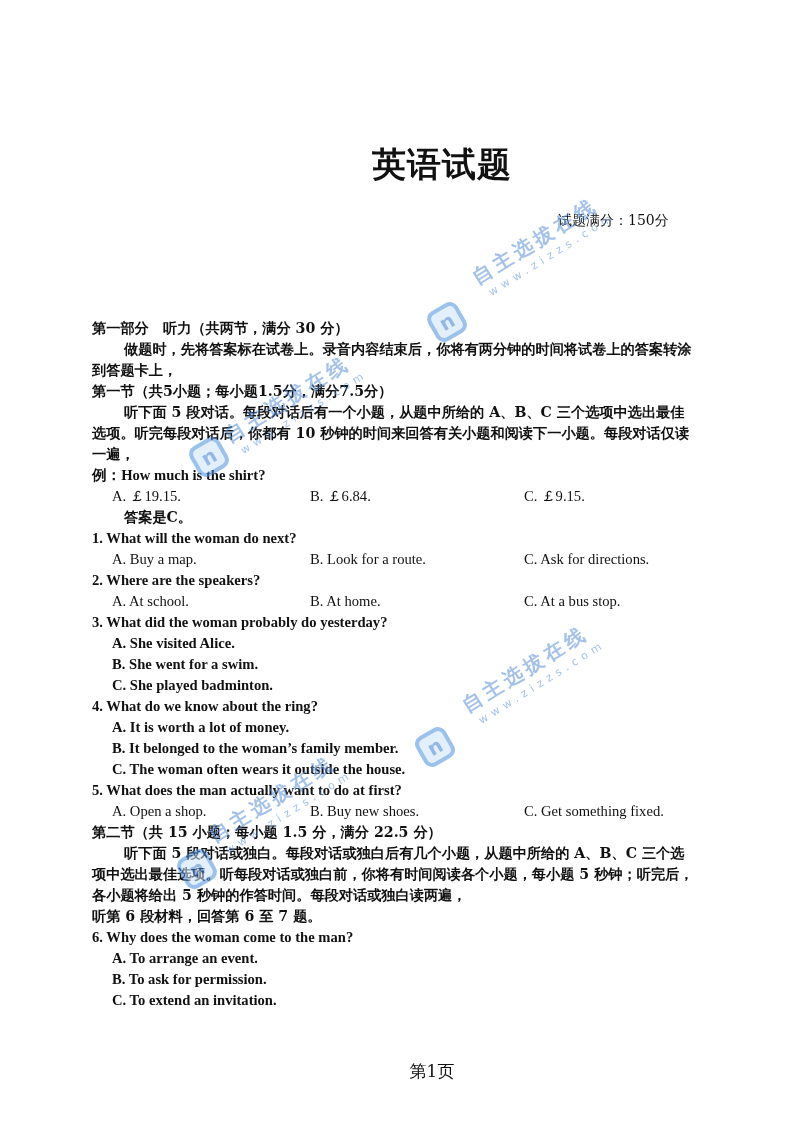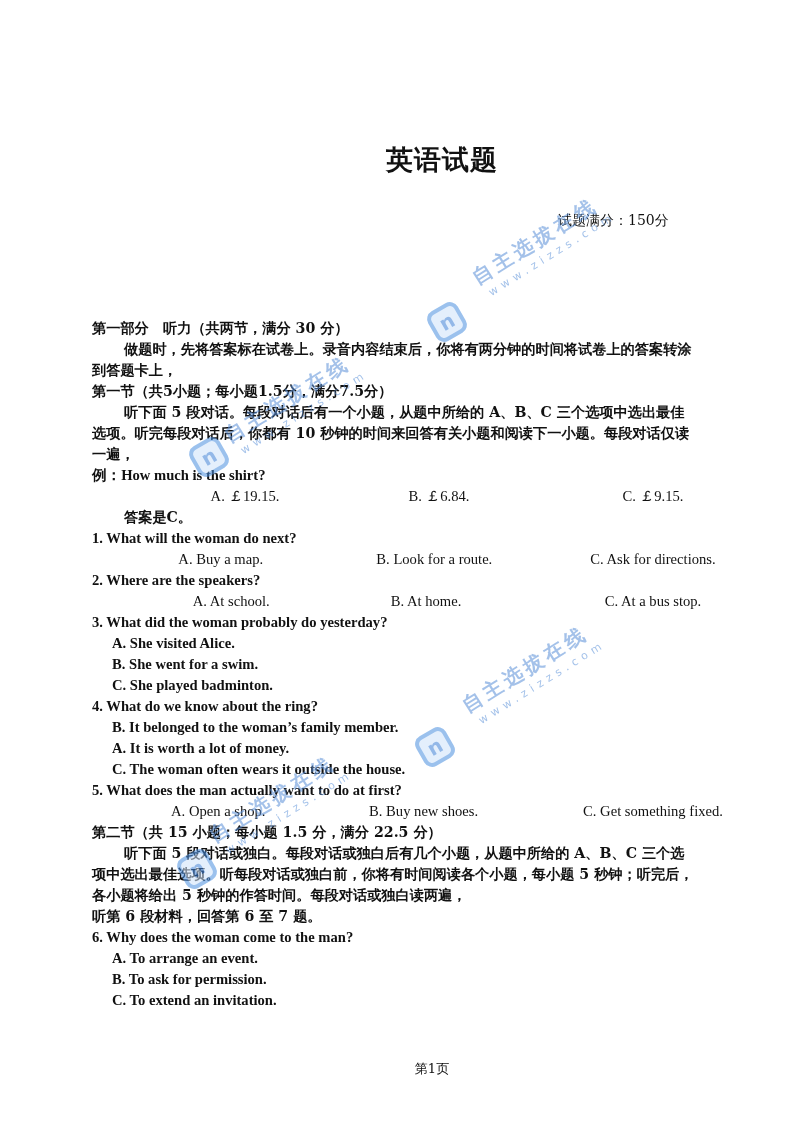--- a/index.html
+++ b/index.html
@@ -4,42 +4,42 @@
   <style>
     html, body { margin: 0; padding: 0; background: #ffffff; }
     body {
       width: 794px; height: 1123px; position: relative; overflow: hidden;
       font-family: "Liberation Serif", "DejaVu Serif", serif;
       color: #111;
     }
     .title {
       position: absolute; left: 0; width: 794px; top: 142px;
       text-align: center; font-family: "DejaVu Sans", sans-serif;
-      font-weight: bold; font-size: 27px; letter-spacing: 1px; padding-left: 90px; box-sizing: border-box;
+      font-weight: bold; font-size: 34px; letter-spacing: 1px; padding-left: 90px; box-sizing: border-box;
     }
     .score-note {
       position: absolute; top: 212px; left: 558px;
       font-size: 14px; font-family: "DejaVu Serif", serif;
     }
     .content {
       position: absolute; left: 92px; top: 318px; width: 690px;
       font-size: 14.6px; line-height: 21px;
     }
     .line { white-space: nowrap; font-weight: bold; }
     .cn { font-family: "DejaVu Serif", serif; font-size: 14.2px; }
     .bold { font-weight: bold; }
     .indent { padding-left: 32px; }
-    .opt-row { display: flex; padding-left: 20px; justify-content: center; }
+    .opt-row { display: flex; padding-left: 20px; }
     .opt-row .opt { display: inline-block; }
     .opt-a { width: 198px; }
     .opt-b { width: 214px; }
     .opt-single { padding-left: 20px; }
     .footer {
       position: absolute; top: 1060px; left: 0; width: 794px; text-align: center;
-      font-size: 13px; font-family: "DejaVu Serif", serif; padding-left: 70px; box-sizing: border-box;
+      font-size: 17px; font-family: "DejaVu Serif", serif; padding-left: 70px; box-sizing: border-box;
     }
     .wm { position: absolute; pointer-events: none; opacity: 0.55; }
     .wm-logo {
       width: 34px; height: 34px; border-radius: 9px;
       border: 4px solid #4a8fe0; background: #cfe3fb;
       transform: rotate(-30deg); box-sizing: border-box;
       display: flex; align-items: center; justify-content: center;
       color: #3b7fd6; font-weight: bold; font-family: "DejaVu Sans", sans-serif; font-size: 20px;
     }
     .wm-text {
@@ -87,22 +87,22 @@
     <span class="opt opt-b">B. At home.</span>
     <span class="opt">C. At a bus stop.</span>
   </div>
 
   <div class="line">3. What did the woman probably do yesterday?</div>
   <div class="line opt-single">A. She visited Alice.</div>
   <div class="line opt-single">B. She went for a swim.</div>
   <div class="line opt-single">C. She played badminton.</div>
 
   <div class="line">4. What do we know about the ring?</div>
+  <div class="line opt-single">A. It is worth a lot of money.</div>
   <div class="line opt-single">B. It belonged to the woman’s family member.</div>
-  <div class="line opt-single">A. It is worth a lot of money.</div>
   <div class="line opt-single">C. The woman often wears it outside the house.</div>
 
   <div class="line">5. What does the man actually want to do at first?</div>
   <div class="opt-row">
     <span class="opt opt-a">A. Open a shop.</span>
     <span class="opt opt-b">B. Buy new shoes.</span>
     <span class="opt">C. Get something fixed.</span>
   </div>
 
   <div class="line cn bold">第二节（共 15 小题；每小题 1.5 分，满分 22.5 分）</div>

